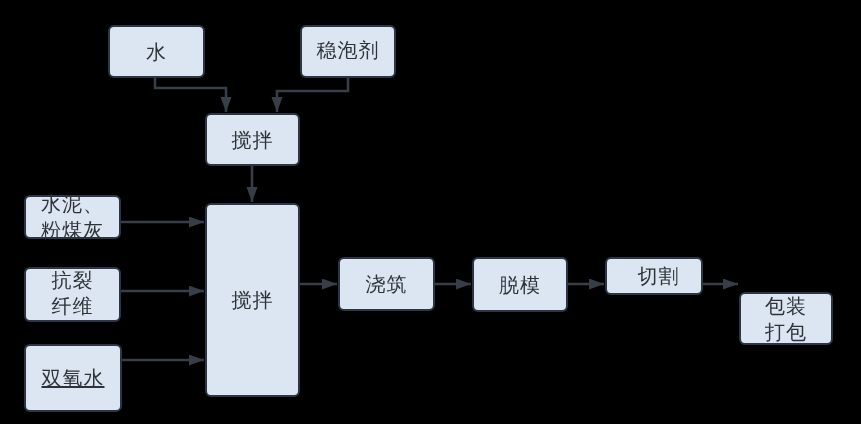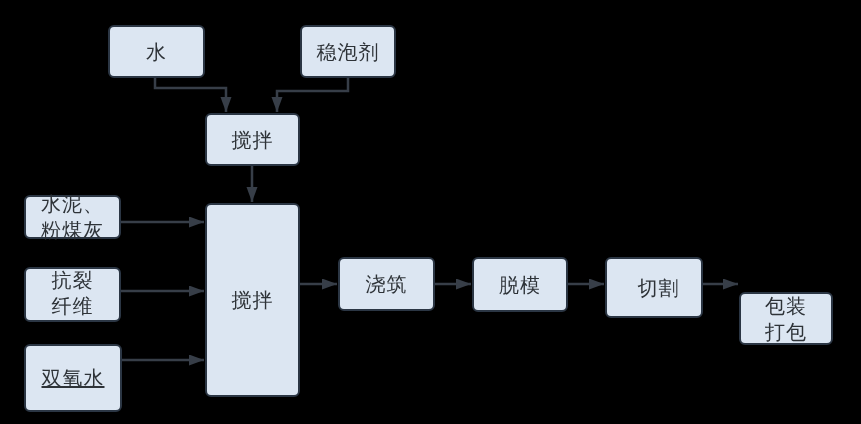--- a/index.html
+++ b/index.html
@@ -38,29 +38,29 @@
     align-items: center;
     justify-content: center;
     text-align: center;
     color: #2e3338;
     font-size: 20px;
     line-height: 1.3;
     white-space: pre-line;
     letter-spacing: 1px;
   }
   .node--water      { left: 108px; top: 25px;  width: 97px;  height: 53px; }
-  .node--stabilizer { left: 300px; top: 25px;  width: 96px;  height: 53px; }
+  .node--stabilizer { left: 300px; top: 25px;  width: 96px;  height: 53px; font-family: Liberation Mono, monospace; }
   .node--mix1       { left: 205px; top: 113px; width: 95px;  height: 53px; }
   .node--cement     { left: 24px;  top: 195px; width: 97px;  height: 44px; }
   .node--fiber      { left: 24px;  top: 267px; width: 97px;  height: 55px; font-family: Liberation Mono, monospace; }
   .node--peroxide   { left: 24px;  top: 344px; width: 98px;  height: 68px; text-decoration: underline; }
   .node--mix2       { left: 205px; top: 203px; width: 95px;  height: 194px; }
   .node--pouring    { left: 338px; top: 257px; width: 97px;  height: 54px; }
   .node--demolding  { left: 472px; top: 257px; width: 96px;  height: 55px; }
-  .node--cutting    { left: 605px; top: 257px; width: 98px;  height: 61px; padding-left: 9px; }
+  .node--cutting    { left: 605px; top: 257px; width: 98px;  height: 38px; padding-left: 9px; }
   .node--packing    { left: 739px; top: 258px; width: 94px;  height: 53px; margin-top: 34px; }
 </style>
 </head>
 <body>
 
 <div class="canvas">
 
   <svg class="edges" width="861" height="424" viewBox="0 0 861 424" xmlns="http://www.w3.org/2000/svg">
     <defs>
       <marker id="arw" markerUnits="userSpaceOnUse" markerWidth="16" markerHeight="12" refX="15" refY="5.5" orient="auto">

